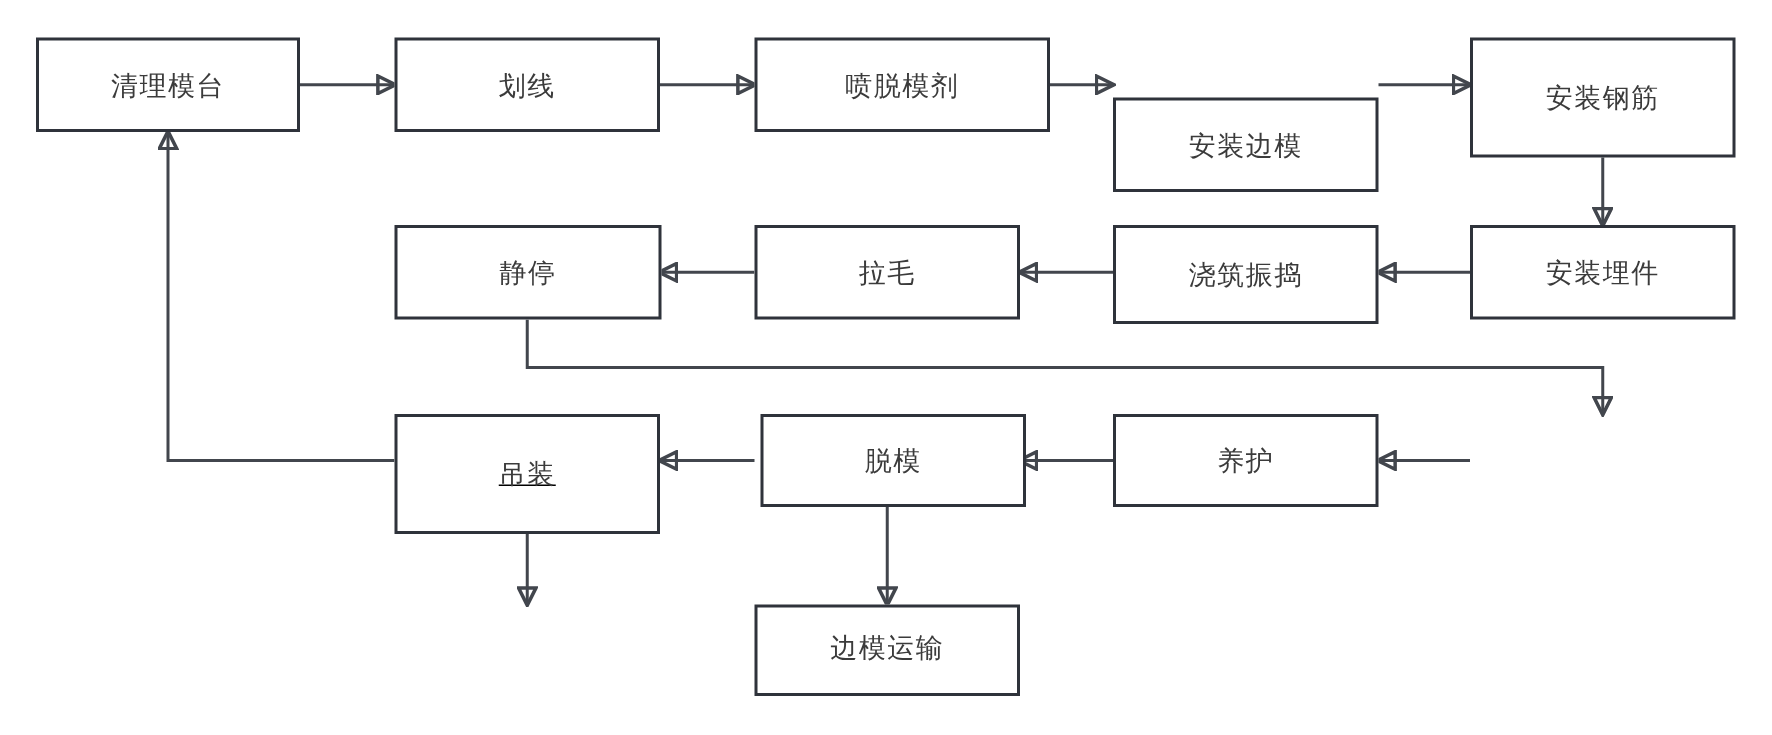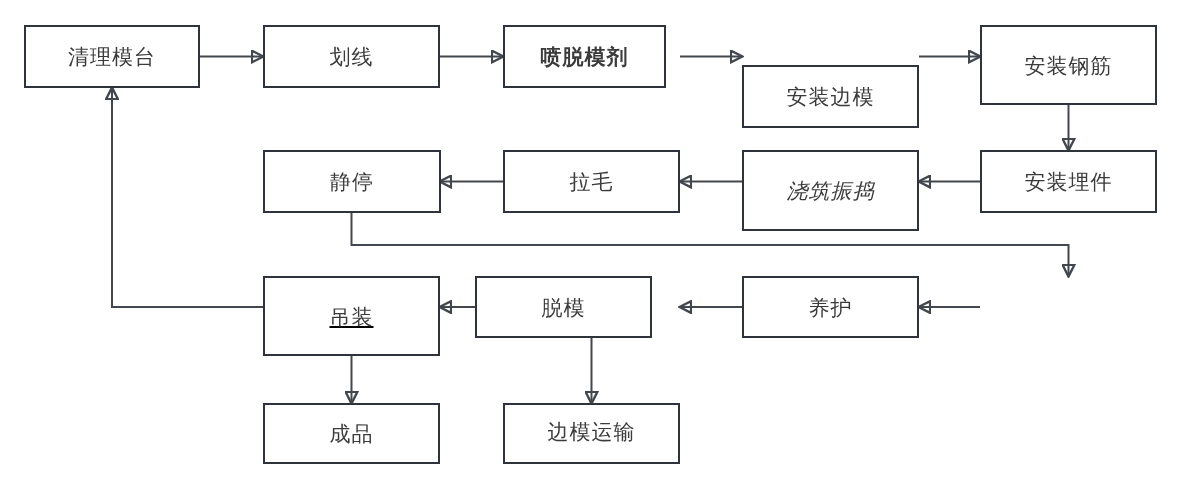--- a/index.html
+++ b/index.html
@@ -42,21 +42,21 @@
     position: absolute;
     box-sizing: border-box;
     border: 2px solid var(--node-border, #2f333b);
     background: #ffffff;
     display: flex;
     align-items: center;
     justify-content: center;
   }
   .node span {
     color: var(--node-text, #3b3b3b);
-    font-size: 21px;
+    font-size: 18px;
     letter-spacing: 1px;
     white-space: nowrap;
     line-height: 1;
   }
 </style>
 </head>
 <body>
 
 <div class="canvas">
   <svg id="edge-layer" width="1181" height="490" viewBox="0 0 1181 490" xmlns="http://www.w3.org/2000/svg">
@@ -83,50 +83,47 @@
         <path d="M591.5 338 L591.5 403" marker-end="url(#arrowhead)"></path>
       </g>
   </svg>
   <div id="node-layer">
       <div class="node" style="left: 24px; top: 25px; width: 176px; height: 63px;">
         <span>清理模台</span>
       </div>
       <div class="node" style="left: 263px; top: 25px; width: 177px; height: 63px;">
         <span>划线</span>
       </div>
-      <div class="node" style="left: 503px; top: 25px; width: 163px; height: 63px; font-weight: bold;">
+      <div class="node" style="left: 503px; top: 25px; width: 197px; height: 63px;">
         <span>喷脱模剂</span>
       </div>
       <div class="node" style="left: 742px; top: 25px; width: 177px; height: 63px; margin-top: 40px;">
         <span>安装边模</span>
       </div>
       <div class="node" style="left: 980px; top: 25px; width: 177px; height: 80px;">
         <span>安装钢筋</span>
       </div>
       <div class="node" style="left: 263px; top: 150px; width: 178px; height: 63px;">
         <span>静停</span>
       </div>
       <div class="node" style="left: 503px; top: 150px; width: 177px; height: 63px;">
         <span>拉毛</span>
       </div>
-      <div class="node" style="left: 742px; top: 150px; width: 177px; height: 81px; font-style: italic;">
+      <div class="node" style="left: 742px; top: 150px; width: 177px; height: 66px;">
         <span>浇筑振捣</span>
       </div>
       <div class="node" style="left: 980px; top: 150px; width: 177px; height: 63px; text-align: center;">
         <span>安装埋件</span>
       </div>
       <div class="node" style="left: 263px; top: 276px; width: 177px; height: 80px; text-decoration: underline;">
         <span>吊装</span>
       </div>
-      <div class="node" style="left: 475px; top: 276px; width: 177px; height: 62px;">
+      <div class="node" style="left: 507px; top: 276px; width: 177px; height: 62px;">
         <span>脱模</span>
       </div>
       <div class="node" style="left: 742px; top: 276px; width: 177px; height: 62px;">
         <span>养护</span>
-      </div>
-      <div class="node" style="left: 263px; top: 403px; width: 177px; height: 61px;">
-        <span>成品</span>
       </div>
       <div class="node" style="left: 503px; top: 403px; width: 177px; height: 61px; font-family: Liberation Mono, monospace;">
         <span>边模运输</span>
       </div>
     </div>
 </div>
 
 </body></html>

